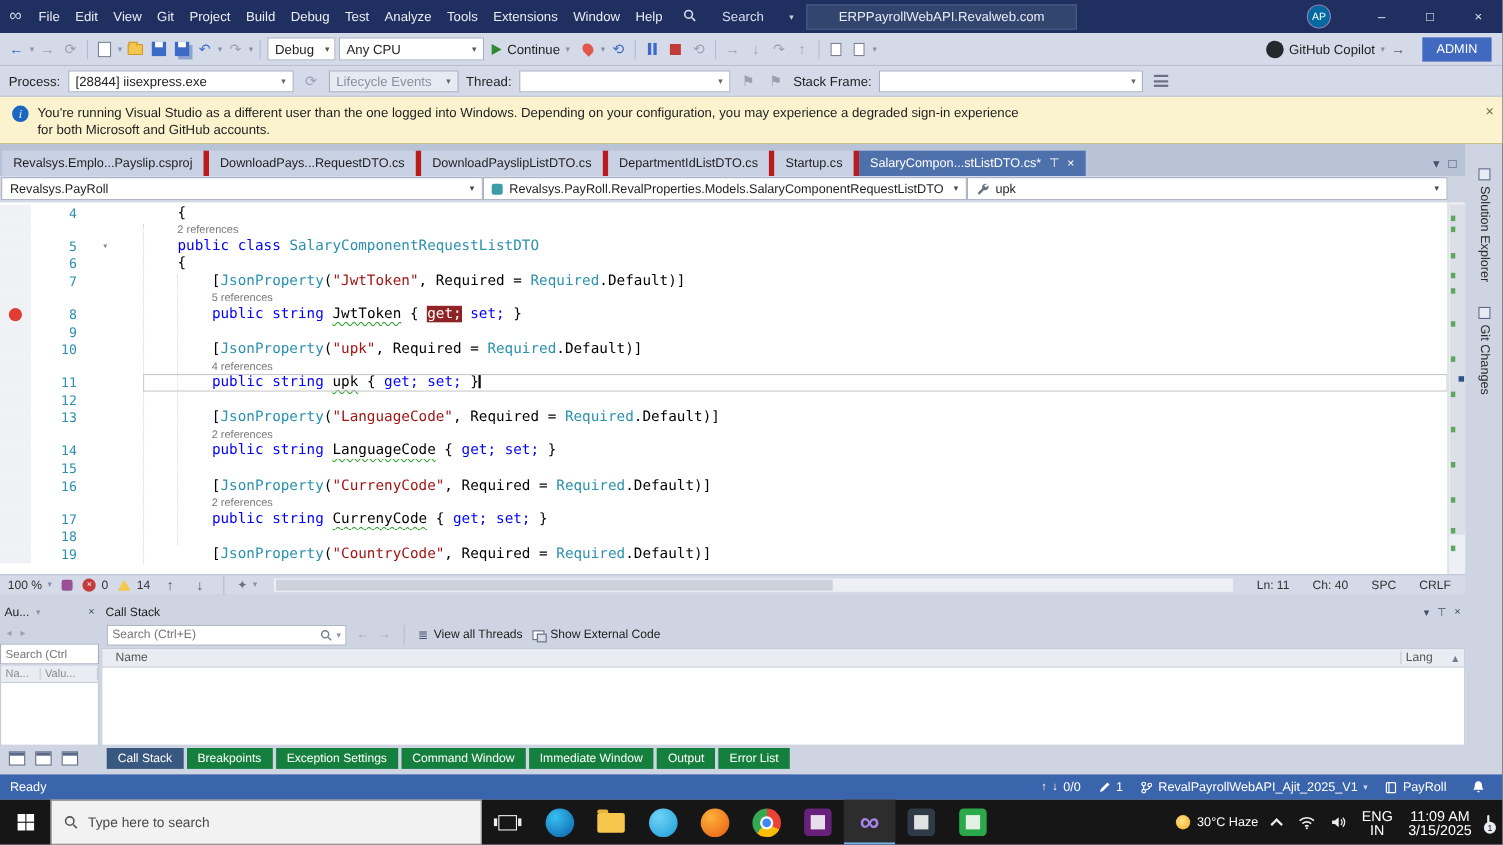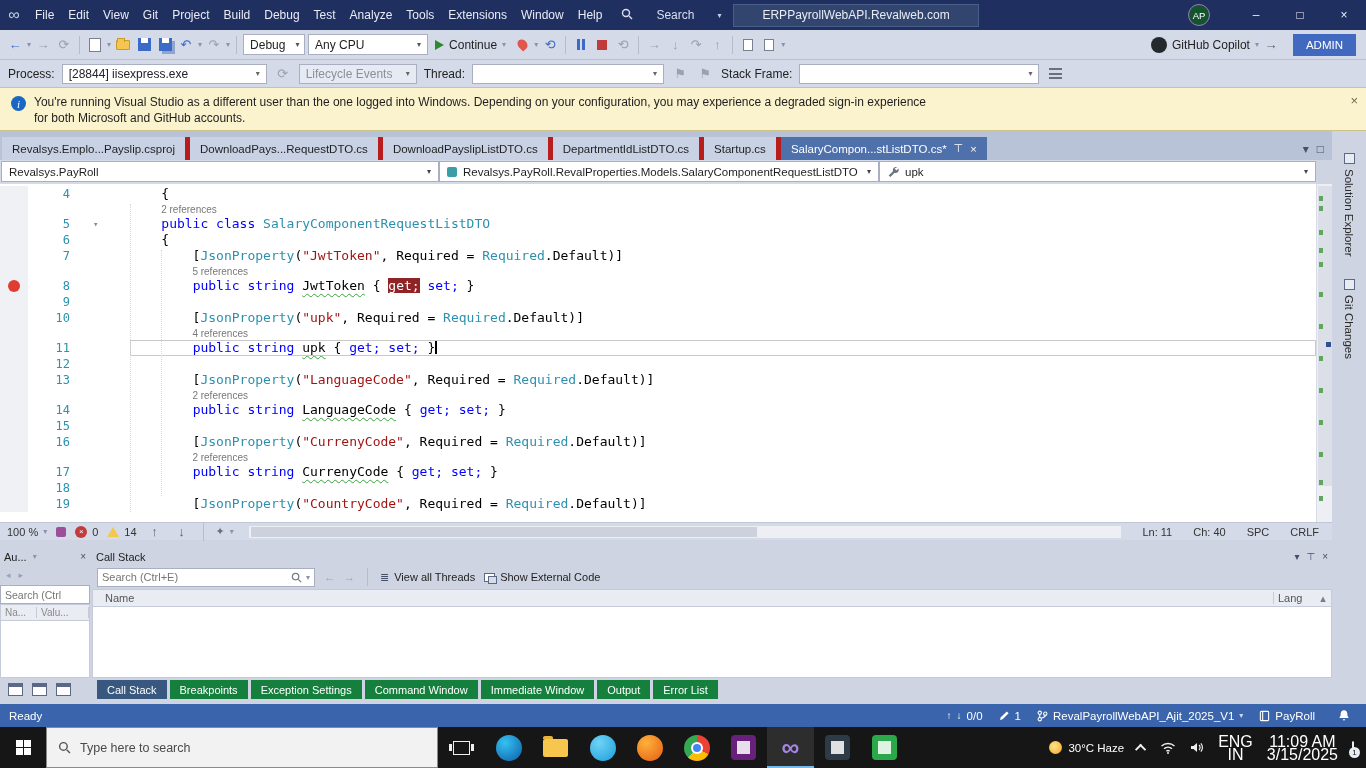--- a/index.html
+++ b/index.html
@@ -6,21 +6,21 @@
 html,body{width:1366px;height:768px;overflow:hidden;background:#444}
 #app{position:relative;width:1366px;height:768px;background:#CED4E2;font-family:"Liberation Sans",sans-serif;font-size:12px;color:#1e1e1e;overflow:hidden}
 
 
 #titlebar{position:absolute;left:0;top:0;width:100%;height:30px;background:#1F2F5F;display:flex;align-items:center;color:#E9ECF5}
 #vs-logo{width:28px;text-align:center;font-size:16px;color:#C9CFEA}
 .menu-item{padding:0 7px;line-height:30px;font-size:12px;cursor:default;white-space:nowrap}
 #tb-search{display:flex;align-items:flex-start;gap:23px;margin-left:12px;color:#D9DEF0}
 #tb-sol{margin-left:12px;background:#31456F;border:1px solid #4A5E8C;height:23px;line-height:21px;padding:0 28px;font-size:12px;white-space:nowrap}
 #tb-right{margin-left:auto;display:flex;align-items:center;height:30px}
-#avatar{width:22px;height:22px;border-radius:50%;background:#14532d;border:1px solid #9A7BB8;color:#fff;font-size:9.5px;display:flex;align-items:center;justify-content:center;margin-right:24px}
+#avatar{width:22px;height:22px;border-radius:50%;background:#0369a1;border:1px solid #9A7BB8;color:#fff;font-size:9.5px;display:flex;align-items:center;justify-content:center;margin-right:24px}
 .win-btn{width:44px;height:30px;display:flex;align-items:center;justify-content:center;font-size:12px;color:#E9ECF5}
 .dd{font-size:8px;color:#8B93AC;align-self:center}
 #titlebar .dd{color:#C6CCE2}
 
 
 #toolbar{position:absolute;top:30px;left:0;right:0;height:30px;background:#D4DAE8;border-bottom:1px solid #B9C0D2;display:flex;align-items:center;gap:3px;padding:0 6px}
 .ti{min-width:18px;height:20px;display:flex;align-items:center;justify-content:center;font-size:13px;color:#3B6BC6}
 .ti.gray{color:#9AA1B2}.ti.dark{color:#5A6070}
 .tsep{width:1px;height:18px;background:#B5BCCF;margin:0 3px}
 .combo{background:#fff;border:1px solid #A9AFC0;height:21px;display:flex;align-items:center;padding:0 6px;gap:10px;font-size:12px;color:#222}
@@ -156,21 +156,21 @@
 .app-square i{position:absolute;left:6px;top:6px;right:6px;bottom:6px;background:rgba(255,255,255,.85)}
 .app-vs{font-size:25px;color:#A883E8;line-height:1;font-weight:bold}
 .app-chrome{width:26px;height:26px;border-radius:50%;background:conic-gradient(#EA4335 0 33%,#FBBC05 33% 62%,#34A853 62% 100%);position:relative}
 .app-chrome:before{content:"";position:absolute;left:7px;top:7px;width:12px;height:12px;border-radius:50%;background:#fff}
 .app-chrome:after{content:"";position:absolute;left:9px;top:9px;width:8px;height:8px;border-radius:50%;background:#4285F4}
 .app-taskview{width:17px;height:14px;border:1.5px solid #eee;background:transparent;position:relative}
 .app-taskview:before{content:"";position:absolute;left:-5px;top:2px;width:3px;height:7px;background:#eee}
 .app-taskview:after{content:"";position:absolute;right:-5px;top:2px;width:3px;height:7px;background:#eee}
 #tray{margin-left:auto;display:flex;align-items:center;gap:0}
 .tray-item{display:flex;align-items:center;justify-content:center;height:41px;padding:0 7px;font-size:11.5px}
-.tray-2line{display:flex;flex-direction:column;align-items:center;justify-content:center;font-size:16px;line-height:13px}
+.tray-2line{display:flex;flex-direction:column;align-items:center;justify-content:center;font-size:13px;line-height:13px}
 .sun-ic{width:13px;height:13px;border-radius:50%;background:radial-gradient(circle at 40% 40%,#FFE48A,#F5A623);margin-right:6px}
 .chev-up{width:8px;height:8px;border-left:2px solid #eee;border-top:2px solid #eee;transform:rotate(45deg) translateY(2px)}
 .ac-badge{position:relative}
 .ac-box{width:16px;height:13px;border:1.5px solid #eee;border-radius:1px}
 .ac-num{position:absolute;right:-6px;bottom:-4px;background:#E9EDF4;color:#111;font-size:8px;width:11px;height:11px;border-radius:50%;display:flex;align-items:center;justify-content:center}
 .desk-sliver{width:5px;border-left:1px solid #555}
 svg{display:block}
 </style>
 </head>
 <body>
@@ -232,21 +232,21 @@
       </span>
     <span class="ti">↶</span>
     <span class="dd">▾</span>
     <span class="ti gray">↷</span>
     <span class="dd">▾</span>
     <span class="tsep"></span>
     <div class="combo" style="width:62px">
         <span>Debug</span>
         <span class="dd">▾</span>
       </div>
-    <div class="combo" style="width:120px">
+    <div class="combo" style="width:132px">
         <span>Any CPU</span>
         <span class="dd">▾</span>
       </div>
     <div id="btn-continue">
       <span class="play"></span>
       <span>Continue</span>
       <span class="dd">▾</span>
     </div>
     <span class="ti">
         <i class="flame"></i>

